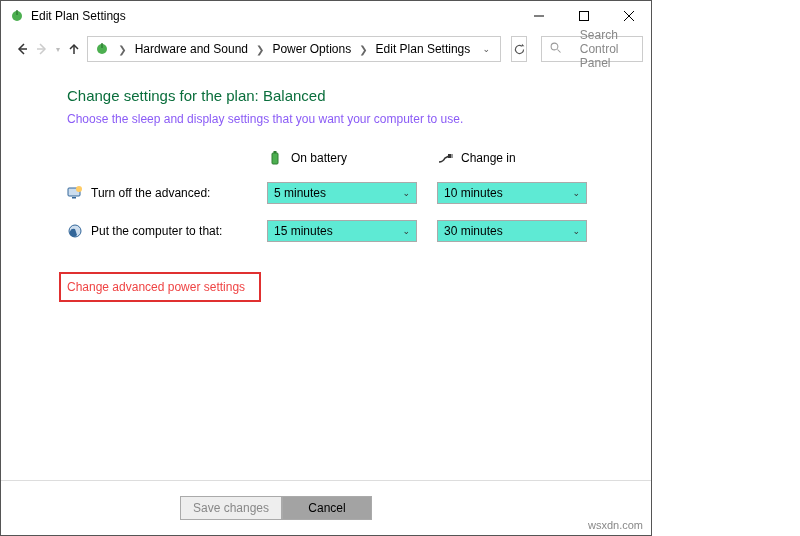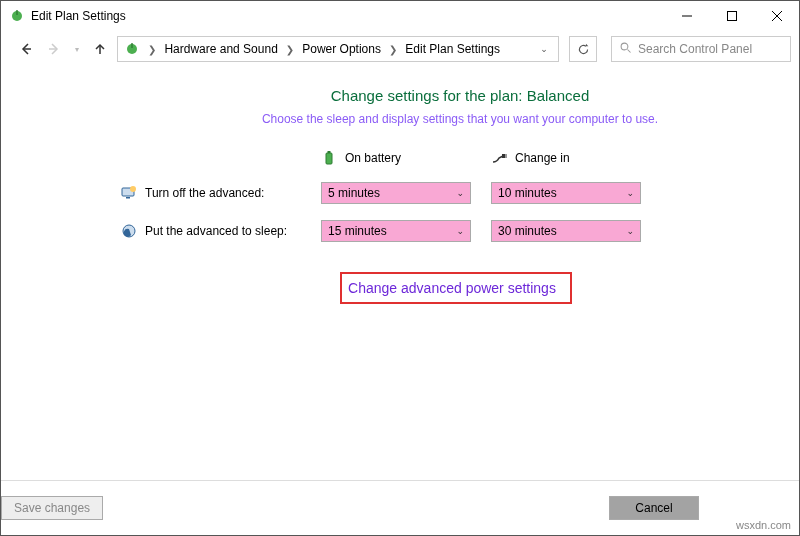--- a/index.html
+++ b/index.html
@@ -1,57 +1,57 @@
 <!DOCTYPE html>
 <html><head>
 <meta charset="utf-8">
 <style>
   * { box-sizing: border-box; font-family: "Segoe UI", Tahoma, sans-serif; }
   body { margin: 0; background: #fff; width: 800px; height: 536px; overflow: hidden; color: #000; }
-  .window { width: 800px; height: 536px; border: 1px solid #555; display: flex; flex-direction: column; position: relative; }
+  .window { width: 652px; height: 536px; border: 1px solid #555; display: flex; flex-direction: column; position: relative; }
 
   
   .titlebar { height: 30px; display: flex; align-items: center; padding: 0 0 0 8px; }
   .title-icon { width: 16px; height: 16px; margin-right: 6px; }
   .title-text { font-size: 12px; flex: 1; }
   .winbtns { display: flex; height: 100%; }
   .winbtn { width: 45px; height: 30px; display: flex; align-items: center; justify-content: center; font-size: 10px; color: #000; }
   .winbtn svg { width: 10px; height: 10px; }
 
   
   .navbar { height: 36px; display: flex; align-items: center; padding: 0 8px 0 14px; gap: 6px; }
   .navbtn { width: 22px; height: 22px; display: flex; align-items: center; justify-content: center; color: #555; }
   .navbtn.disabled { color: #bbb; }
   .chev-sep { color: #666; font-size: 10px; margin: 0 4px; }
   .address { flex: 1; height: 26px; border: 1px solid #ccc; display: flex; align-items: center; padding: 0 6px; font-size: 12px; gap: 4px; }
   .addr-icon { width: 16px; height: 16px; flex: 0 0 auto; }
   .crumb { color: #000; white-space: nowrap; }
   .addr-spacer { flex: 1; }
   .addr-drop { width: 16px; text-align: center; color: #555; font-size: 9px; }
   .refresh { width: 28px; height: 26px; border: 1px solid #ccc; display: flex; align-items: center; justify-content: center; margin-left: 4px; color: #555; font-size: 13px; }
-  .search { width: 180px; height: 26px; border: 1px solid #ccc; margin-left: 8px; display: flex; align-items: center; padding: 0 8px; color: #888; font-size: 12px; gap: 6px; }
-
-  
-  .content { flex: 1; padding: 20px 0 0 120px; font-size: 12px; border-bottom: 1px solid #ddd; text-align: center; }
+  .search { width: 180px; height: 26px; border: 1px solid #ccc; margin-left: 8px; display: flex; align-items: center; padding: 0 8px; color: #888; font-size: 12px; gap: 18px; }
+
+  
+  .content { flex: 1; padding: 20px 0 0 66px; font-size: 12px; border-bottom: 1px solid #ddd; }
   .heading { color: #0a6e3c; font-size: 15px; margin-bottom: 8px; }
   .subtext { color: #8b5cf6; margin-bottom: 14px; }
 
   .cols { display: grid; grid-template-columns: 180px 150px 150px; column-gap: 20px; align-items: center; row-gap: 16px; margin-top: 24px; }
   .colhdr { display: flex; align-items: center; gap: 8px; font-size: 12px; }
   .rowlabel { display: flex; align-items: center; gap: 8px; }
   .rowicon { width: 16px; height: 16px; flex: 0 0 auto; }
-  .dropdown { height: 22px; border: 1px solid #aaa; background: #f9a8d4; display: flex; align-items: center; justify-content: space-between; padding: 0 6px; font-size: 12px; }
+  .dropdown { height: 22px; border: 1px solid #aaa; background: #5eead4; display: flex; align-items: center; justify-content: space-between; padding: 0 6px; font-size: 12px; }
   .dropdown .dd-arrow { font-size: 9px; color: #333; }
 
   .links { margin-top: 30px; }
-  .link { color: #6d28d9; font-size: 14px; margin-bottom: 10px; display: inline-block; }
+  .link { color: #ef4444; font-size: 12px; margin-bottom: 10px; display: inline-block; }
   .highlight-box { border: 2px solid #e03030; padding: 6px 14px 6px 6px; display: inline-block; margin-left: -8px; margin-bottom: 6px; }
 
   
-  .footer { height: 54px; display: flex; align-items: center; justify-content: space-between; padding: 0 100px 0 0; }
+  .footer { height: 54px; display: flex; align-items: center; justify-content: center; padding: 0 100px 0 0; }
   .btn { min-width: 90px; height: 24px; border: 1px solid #aaa; background: #a3a3a3; font-size: 12px; display: flex; align-items: center; justify-content: center; padding: 0 12px; }
   .btn.disabled { color: #888; background: #eee; }
 
   .watermark { position: absolute; bottom: 4px; right: 8px; font-size: 11px; color: #888; }
 </style>
 </head>
 <body>
 
 <div class="window">
 
@@ -175,21 +175,21 @@
       <div class="dropdown">
         <span>10 minutes</span>
         <span class="dd-arrow">⌄</span>
       </div>
 
       <div class="rowlabel">
         <span class="rowicon"><svg viewBox="0 0 16 16">
               <circle cx="8" cy="8" r="6" fill="#cde" stroke="#369"></circle>
               <path d="M8 6 A4 4 0 1 0 10 12" fill="#369"></path>
             </svg></span>
-        <span>Put the advanced to sleep:</span>
+        <span>Put the computer to that:</span>
       </div>
       <div class="dropdown">
         <span>15 minutes</span>
         <span class="dd-arrow">⌄</span>
       </div>
       <div class="dropdown">
         <span>30 minutes</span>
         <span class="dd-arrow">⌄</span>
       </div>
     </div>

